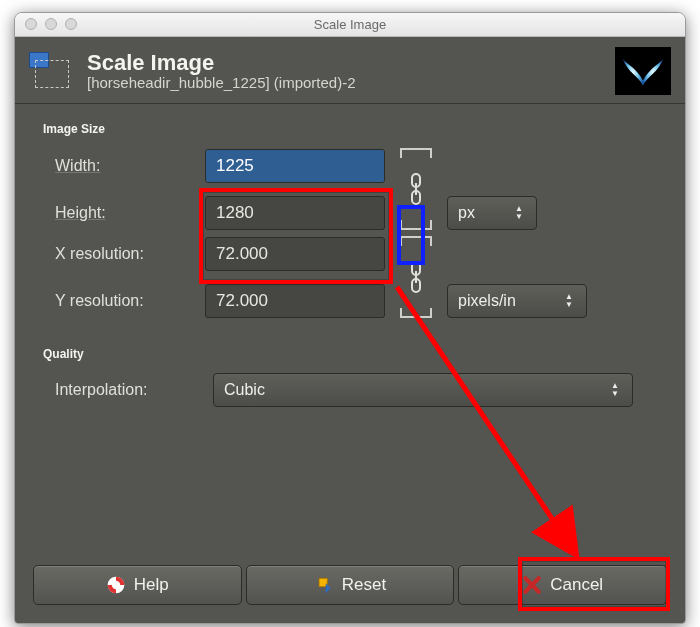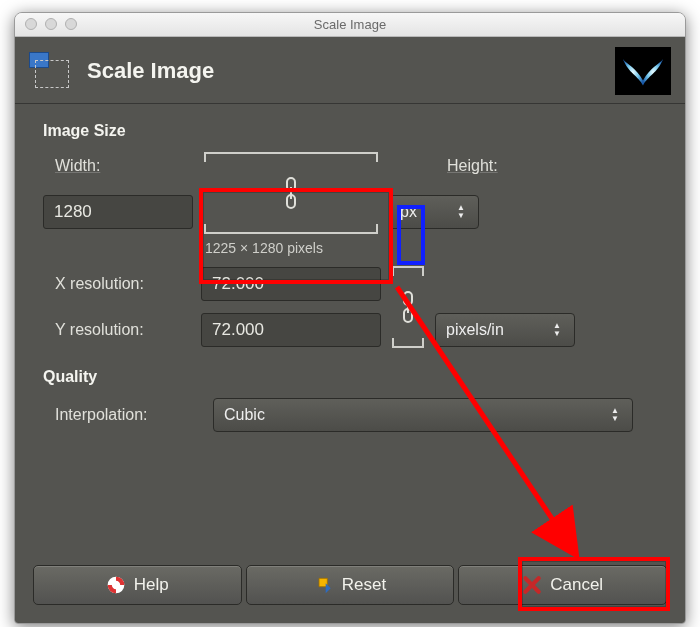--- a/index.html
+++ b/index.html
@@ -97,31 +97,32 @@
     display:flex; align-items:center; justify-content:center;
   }
   .wilber svg { width:48px; height:40px; }
   
   .content {
     padding: 14px 22px 10px 28px;
     flex:1;
   }
   .section-title {
     font-weight: bold;
-    font-size: 16px;
+    font-size: 12px;
     color:#f4f4ef;
     margin: 4px 0 12px 0;
   }
   .grid {
     display:grid;
     grid-template-columns: 150px 180px 38px 120px;
     column-gap: 8px;
     row-gap: 10px;
     align-items:center;
     position: relative;
+    gap: 12px;
   }
   .label {
     color:#e0e0da;
     text-decoration: underline;
     text-decoration-color: rgba(255,255,255,.2);
     padding-left: 12px;
   }
   .no-und { text-decoration: none; }
   .spin {
     display:flex; height:34px;
@@ -243,20 +244,21 @@
       </div>
       <div class="titlebar-title">Scale Image</div>
     </div>
 
     <div class="dialog">
 
       <div class="dlg-header">
         <div class="dlg-header-icon"></div>
         <div class="dlg-header-text">
           <span class="t1">Scale Image</span>
+          <span class="t2">[horseheadir_hubble_1225] (imported)-2</span>
         </div>
         <div class="wilber">
           <svg viewBox="0 0 100 80">
             <defs>
               <radialGradient id="wing" cx="50%" cy="50%" r="60%">
                 <stop offset="0%" stop-color="#e6faff"></stop>
                 <stop offset="50%" stop-color="#74c7ec"></stop>
                 <stop offset="100%" stop-color="#1a5aa8"></stop>
               </radialGradient>
             </defs>
@@ -265,20 +267,24 @@
           </svg>
         </div>
       </div>
 
       <div class="content">
 
         <div class="section-title">Image Size</div>
 
         <div class="grid">
           <div class="label">Width:</div>
+          <div class="spin">
+            <input class="sel" value="1225" style="">
+
+          </div>
           <div class="linkcell">
             <div class="bracket-top"></div>
             <svg viewBox="0 0 16 32">
               <rect x="4" y="1" width="8" height="13" rx="4" fill="none" stroke="#e0e0da" stroke-width="2"></rect>
               <rect x="4" y="18" width="8" height="13" rx="4" fill="none" stroke="#e0e0da" stroke-width="2"></rect>
               <line x1="8" y1="10" x2="8" y2="22" stroke="#e0e0da" stroke-width="2"></line>
             </svg>
             <div class="bracket-bot"></div>
           </div>
           <div></div>
@@ -286,21 +292,20 @@
           <div class="label">Height:</div>
           <div class="spin">
             <input value="1280" style="">
 
           </div>
           <div class="select" style="width:90px">
             <span class="val">px</span>
             <span class="chev">▲<br>▼</span>
           </div>
 
-          <div class="pixinfo">1225 × 1280 pixels</div>
         </div>
 
         <div class="grid grid2">
           <div class="label no-und">X resolution:</div>
           <div class="spin">
             <input value="72.000" style="">
 
           </div>
           <div class="linkcell">
             <div class="bracket-top"></div>
@@ -317,21 +322,21 @@
           <div class="spin">
             <input value="72.000" style="">
 
           </div>
           <div class="select" style="width:140px">
             <span class="val">pixels/in</span>
             <span class="chev">▲<br>▼</span>
           </div>
         </div>
 
-        <div class="section-title" style="margin-top:20px">Quality</div>
+        <div class="section-title" style="margin-top:29px">Quality</div>
         <div class="interpol-row">
           <div class="label no-und" style="padding-left:0">Interpolation:</div>
           <div class="select">
             <span class="val">Cubic</span>
             <span class="chev">▲<br>▼</span>
           </div>
         </div>
       </div>
 
       <div class="buttons">

